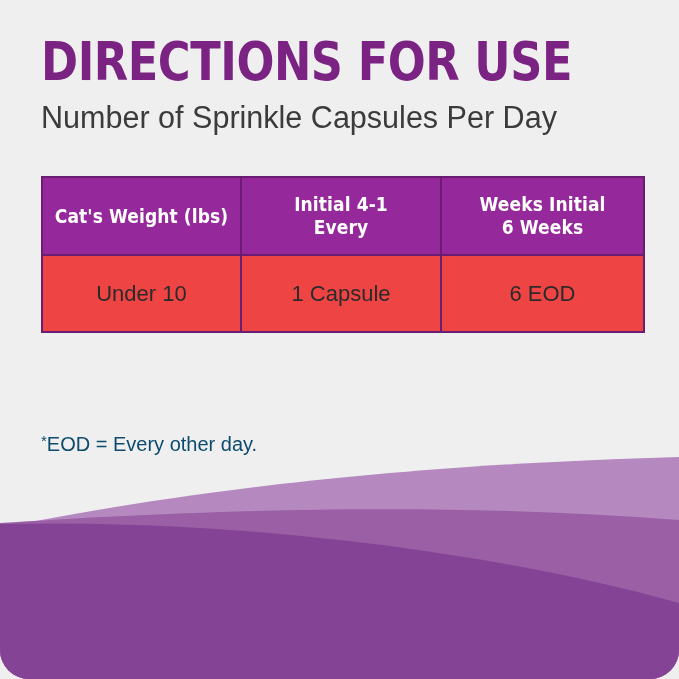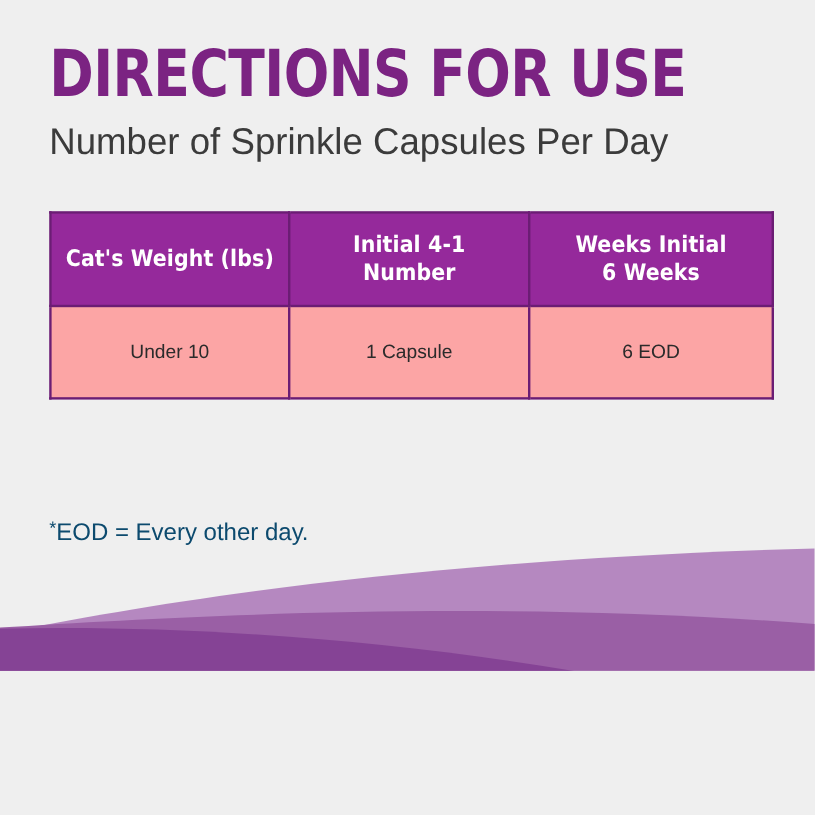--- a/index.html
+++ b/index.html
@@ -9,23 +9,24 @@
   body {
     width: 679px;
     height: 679px;
     background: #efefef;
     font-family: "Liberation Sans", sans-serif;
     overflow: hidden;
   }
   #page {
     position: relative;
     width: 679px;
-    height: 559px;
+    height: 679px;
     background: #efefef;
     overflow: hidden;
+    border-radius: 29px;
   }
 
   
   #waves {
     position: absolute;
     left: 0;
     top: 0;
     width: 679px;
     height: 679px;
     z-index: 0;
@@ -90,26 +91,26 @@
     background: #95299b;
     color: #ffffff;
     height: 76px;
     font-family: "Liberation Sans Narrow", "DejaVu Sans Condensed", "Liberation Sans", sans-serif;
     font-weight: bold;
     font-size: 19px;
     line-height: 23px;
     letter-spacing: 0.1px;
   }
   #dosage-table tbody td {
-    background: #fca5a5;
+    background: #ef4444;
     color: #2b2b2b;
     height: 75px;
     font-family: "Liberation Sans", sans-serif;
     font-weight: normal;
-    font-size: 16px;
+    font-size: 22px;
     line-height: 26px;
   }
   .hdr-line { display: block; }
 
   
   #footnote {
     position: absolute;
     left: 41px;
     top: 429px;
     z-index: 2;
@@ -146,21 +147,21 @@
       <col class="c2">
       <col class="c3">
     </colgroup>
     <thead>
       <tr>
         <th>
           <span class="hdr-line">Cat's Weight (lbs)</span>
         </th>
         <th>
           <span class="hdr-line">Initial 4-1</span>
-          <span class="hdr-line">Number</span>
+          <span class="hdr-line">Every</span>
         </th>
         <th>
           <span class="hdr-line">Weeks Initial</span>
           <span class="hdr-line">6 Weeks</span>
         </th>
       </tr>
     </thead>
     <tbody>
       <tr>
         <td>Under 10</td>

